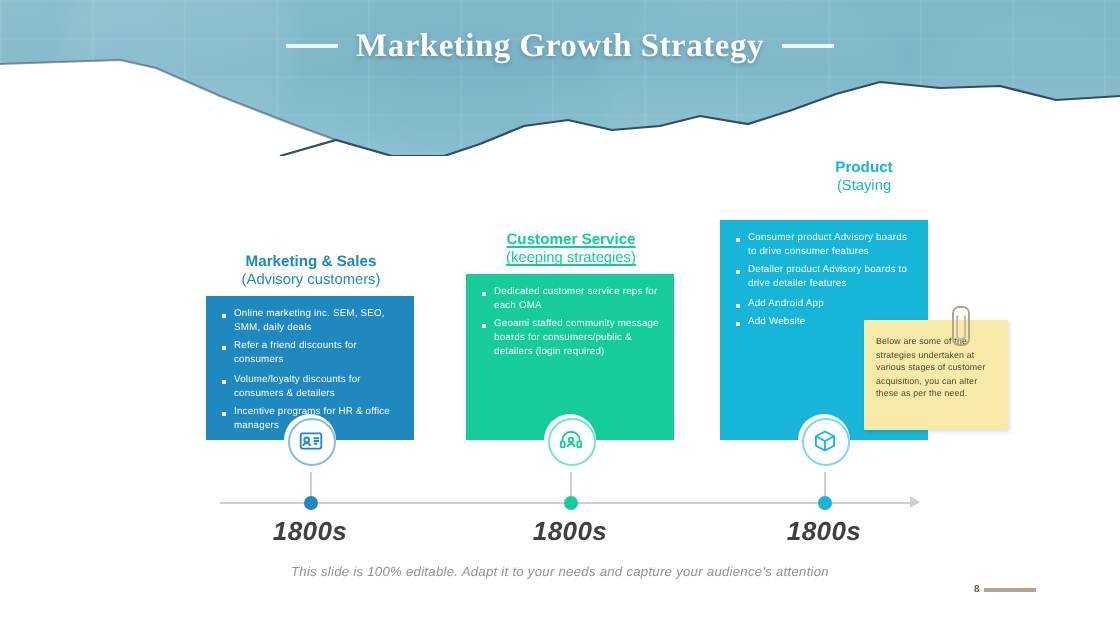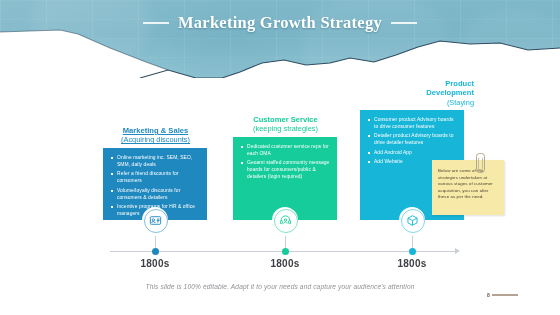--- a/index.html
+++ b/index.html
@@ -62,27 +62,27 @@
     position:relative;color:#ffffff;font-size:4.9px;line-height:1.42;
     padding-left:6px;margin-bottom:2.4px;letter-spacing:.02em;
   }
   .card li:before{
     content:"";position:absolute;left:0;top:2.0px;width:2px;height:2px;
     background:#ffffff;
   }
 
   
   #card1{left:103px;top:148px;width:104px;height:72px;background:#1f88bf;}
-  #head1{left:78px;top:126px;width:155px;color:#1f88bf;text-decoration:underline;}
+  #head1{left:78px;top:126px;width:155px;color:#1f88bf;}
   
   #card2{left:233px;top:137px;width:104px;height:83px;background:#15cc9a;}
-  #head2{left:208px;top:115px;width:155px;color:#15cc9a;}
+  #head2{left:208px;top:115px;width:155px;color:#15cc9a;text-decoration:underline;}
   
   #card3{left:360px;top:110px;width:104px;height:110px;background:#17b6d8;}
-  #head3{left:324px;top:79px;width:150px;color:#17b6d8;text-align:right;}
+  #head3{left:357px;top:79px;width:150px;color:#17b6d8;}
 
   
   .badge{
     position:absolute;width:26px;height:26px;border-radius:50%;
     background:#ffffff;display:flex;align-items:center;justify-content:center;
     box-shadow:0 0 0 0 transparent;
   }
   .badge .ring{
     position:absolute;left:2px;top:2px;width:22px;height:22px;border-radius:50%;
     border:1.1px solid currentColor;opacity:.55;
@@ -105,21 +105,21 @@
   #dot1{left:152px;background:#1f88bf;}
   #dot2{left:282px;background:#15cc9a;}
   #dot3{left:409px;background:#17b6d8;}
   .stem{position:absolute;width:1px;height:12px;background:#c9cfd4;top:236px;}
   #stem1{left:155px;}
   #stem2{left:285px;}
   #stem3{left:412px;}
 
   .tl-label{
     position:absolute;top:258px;width:60px;text-align:center;
-    font-size:10px;font-weight:bold;color:#3d4045;letter-spacing:.2px;
+    font-size:13px;font-weight:bold;color:#3d4045;letter-spacing:.2px;font-style:italic;
   }
   #lab1{left:125px;}
   #lab2{left:255px;}
   #lab3{left:382px;}
 
   
   .note{
     position:absolute;left:432px;top:160px;width:72px;height:55px;
     background:#f7e9a8;box-sizing:border-box;padding:8px 5px 4px 6px;
     box-shadow:1px 1px 2px rgba(0,0,0,.13);
@@ -170,21 +170,21 @@
 
     <div class="title-wrap">
       <span class="title-rule"></span>
       <span class="slide-title">Marketing Growth Strategy</span>
       <span class="title-rule"></span>
     </div>
   </div>
 
   <div class="card-head" id="head1" style="color: rgb(31, 136, 191);">
     <span class="ch-t1">Marketing &amp; Sales</span>
-    <span class="ch-t2">(Acquiring discounts)</span>
+    <span class="ch-t2">(Advisory customers)</span>
   </div>
   <div class="card" id="card1" style="background: rgb(31, 136, 191);">
     <ul>
       <li>Online marketing inc. SEM, SEO, SMM, daily deals</li>
       <li>Refer a friend discounts for consumers</li>
       <li>Volume/loyalty discounts for consumers &amp; detailers</li>
       <li>Incentive programs for HR &amp; office managers</li>
     </ul>
   </div>
   <div class="badge" id="badge1" style="color: rgb(31, 136, 191);">
@@ -213,21 +213,20 @@
       <path d="M4 13v-1.5a8 8 0 0 1 16 0V13"></path>
       <rect x="2.6" y="12.4" width="3.6" height="5.4" rx="1.3"></rect>
       <rect x="17.8" y="12.4" width="3.6" height="5.4" rx="1.3"></rect>
       <circle cx="12" cy="11" r="2.1"></circle>
       <path d="M8.6 17.6c.6-1.9 1.9-2.9 3.4-2.9s2.8 1 3.4 2.9"></path>
     </svg>
   </div>
 
   <div class="card-head" id="head3" style="color: rgb(23, 182, 216);">
     <span class="ch-t1">Product</span>
-    <span class="ch-t1">Development</span>
     <span class="ch-t2">(Staying</span>
   </div>
   <div class="card" id="card3" style="background: rgb(23, 182, 216);">
     <ul>
       <li>Consumer product Advisory boards to drive consumer features</li>
       <li>Detailer product Advisory boards to drive detailer features</li>
       <li>Add Android App</li>
       <li>Add Website</li>
     </ul>
   </div>

